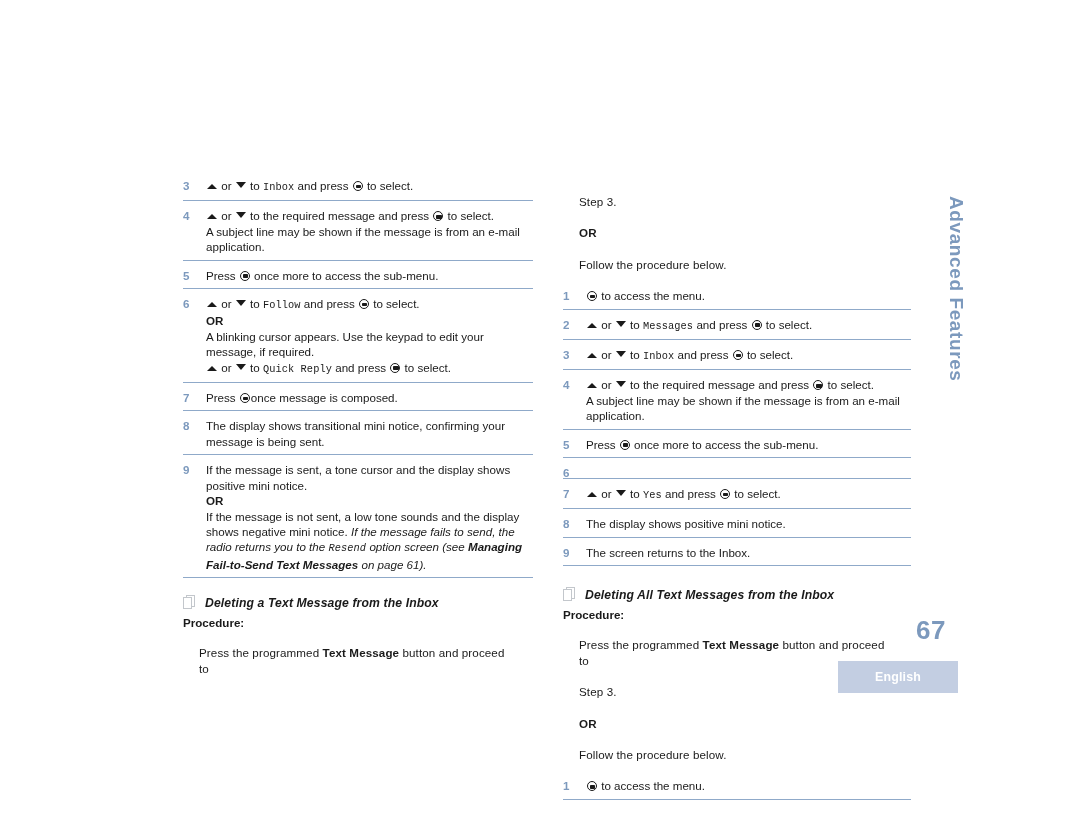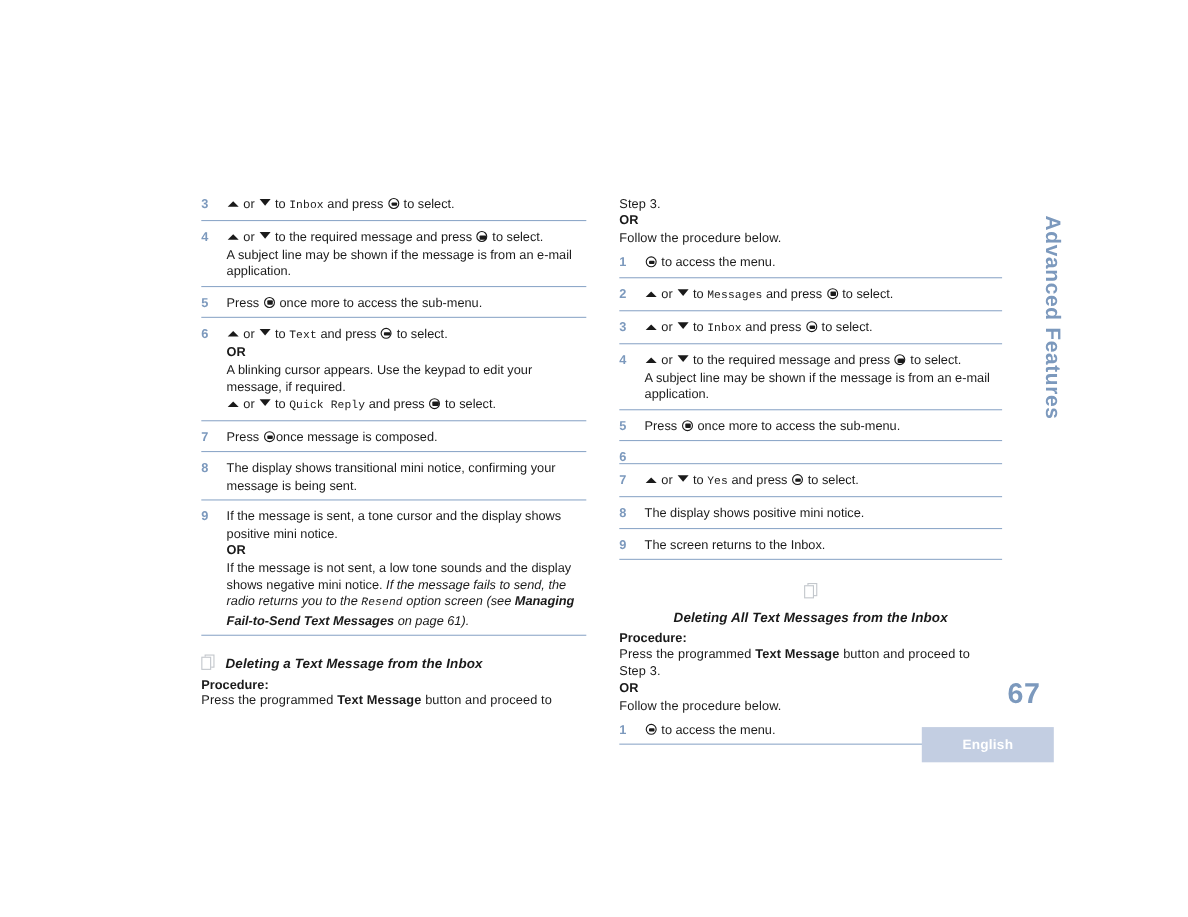--- a/index.html
+++ b/index.html
@@ -37,21 +37,21 @@
   
   .body-text {
     font-size: 11.6px;
     line-height: 15.2px;
     color: #1a1a1a;
     letter-spacing: 0.01em;
   }
   .plain-line {
     font-size: 11.6px;
     line-height: 15.4px;
-    margin: 0;
+    margin: 16px;
   }
   .bold { font-weight: bold; }
   .ital { font-style: italic; }
   .bold-ital { font-weight: bold; font-style: italic; }
   .mono {
     font-family: "Liberation Mono", "DejaVu Sans Mono", monospace;
     font-size: 10.3px;
     letter-spacing: 0.01em;
     margin-top: 48px;
   }
@@ -233,21 +233,21 @@
         </li>
         <li class="step" style="margin-top: 7px;">
           <span class="step-num">5</span>
           <div class="step-body">
             <p class="plain-line"><span>Press </span><span class="menu-btn"></span><span> once more to access the sub-menu.</span></p>
           </div>
         </li>
         <li class="step" style="margin-top: 7px;">
           <span class="step-num">6</span>
           <div class="step-body">
-            <p class="plain-line"><span class="nav-up"></span><span> or </span><span class="nav-down"></span><span> to </span><span class="mono">Text</span><span> and press </span><span class="menu-btn"></span><span> to select.</span></p>
+            <p class="plain-line"><span class="nav-up"></span><span> or </span><span class="nav-down"></span><span> to </span><span class="mono">Follow</span><span> and press </span><span class="menu-btn"></span><span> to select.</span></p>
             <p class="plain-line"><span class="bold">OR</span></p>
             <p class="plain-line"><span>A blinking cursor appears. Use the keypad to edit your message, if required.</span></p>
             <p class="plain-line"><span class="nav-up"></span><span> or </span><span class="nav-down"></span><span> to </span><span class="mono">Quick Reply</span><span> and press </span><span class="menu-btn"></span><span> to select.</span></p>
           </div>
         </li>
         <li class="step" style="margin-top: 7px;">
           <span class="step-num">7</span>
           <div class="step-body">
             <p class="plain-line"><span>Press </span><span class="menu-btn"></span><span>once message is composed.</span></p>
           </div>
@@ -338,21 +338,21 @@
           </div>
         </li>
         <li class="step" style="margin-top: 7px;">
           <span class="step-num">9</span>
           <div class="step-body">
             <p class="plain-line"><span>The screen returns to the Inbox.</span></p>
           </div>
         </li>
       </ol>
 
-    <div class="section-head" style="margin-top:21px;flex-direction:column;">
+    <div class="section-head" style="margin-top:21px;">
       <span class="pages-icon">
         <span class="sheet-back"></span>
         <span class="sheet-front"></span>
       </span>
       <span class="section-title">Deleting All Text Messages from the Inbox</span>
     </div>
 
     <div class="procedure-label">Procedure:</div>
 
     <div class="body-text" id="right-section-intro">

